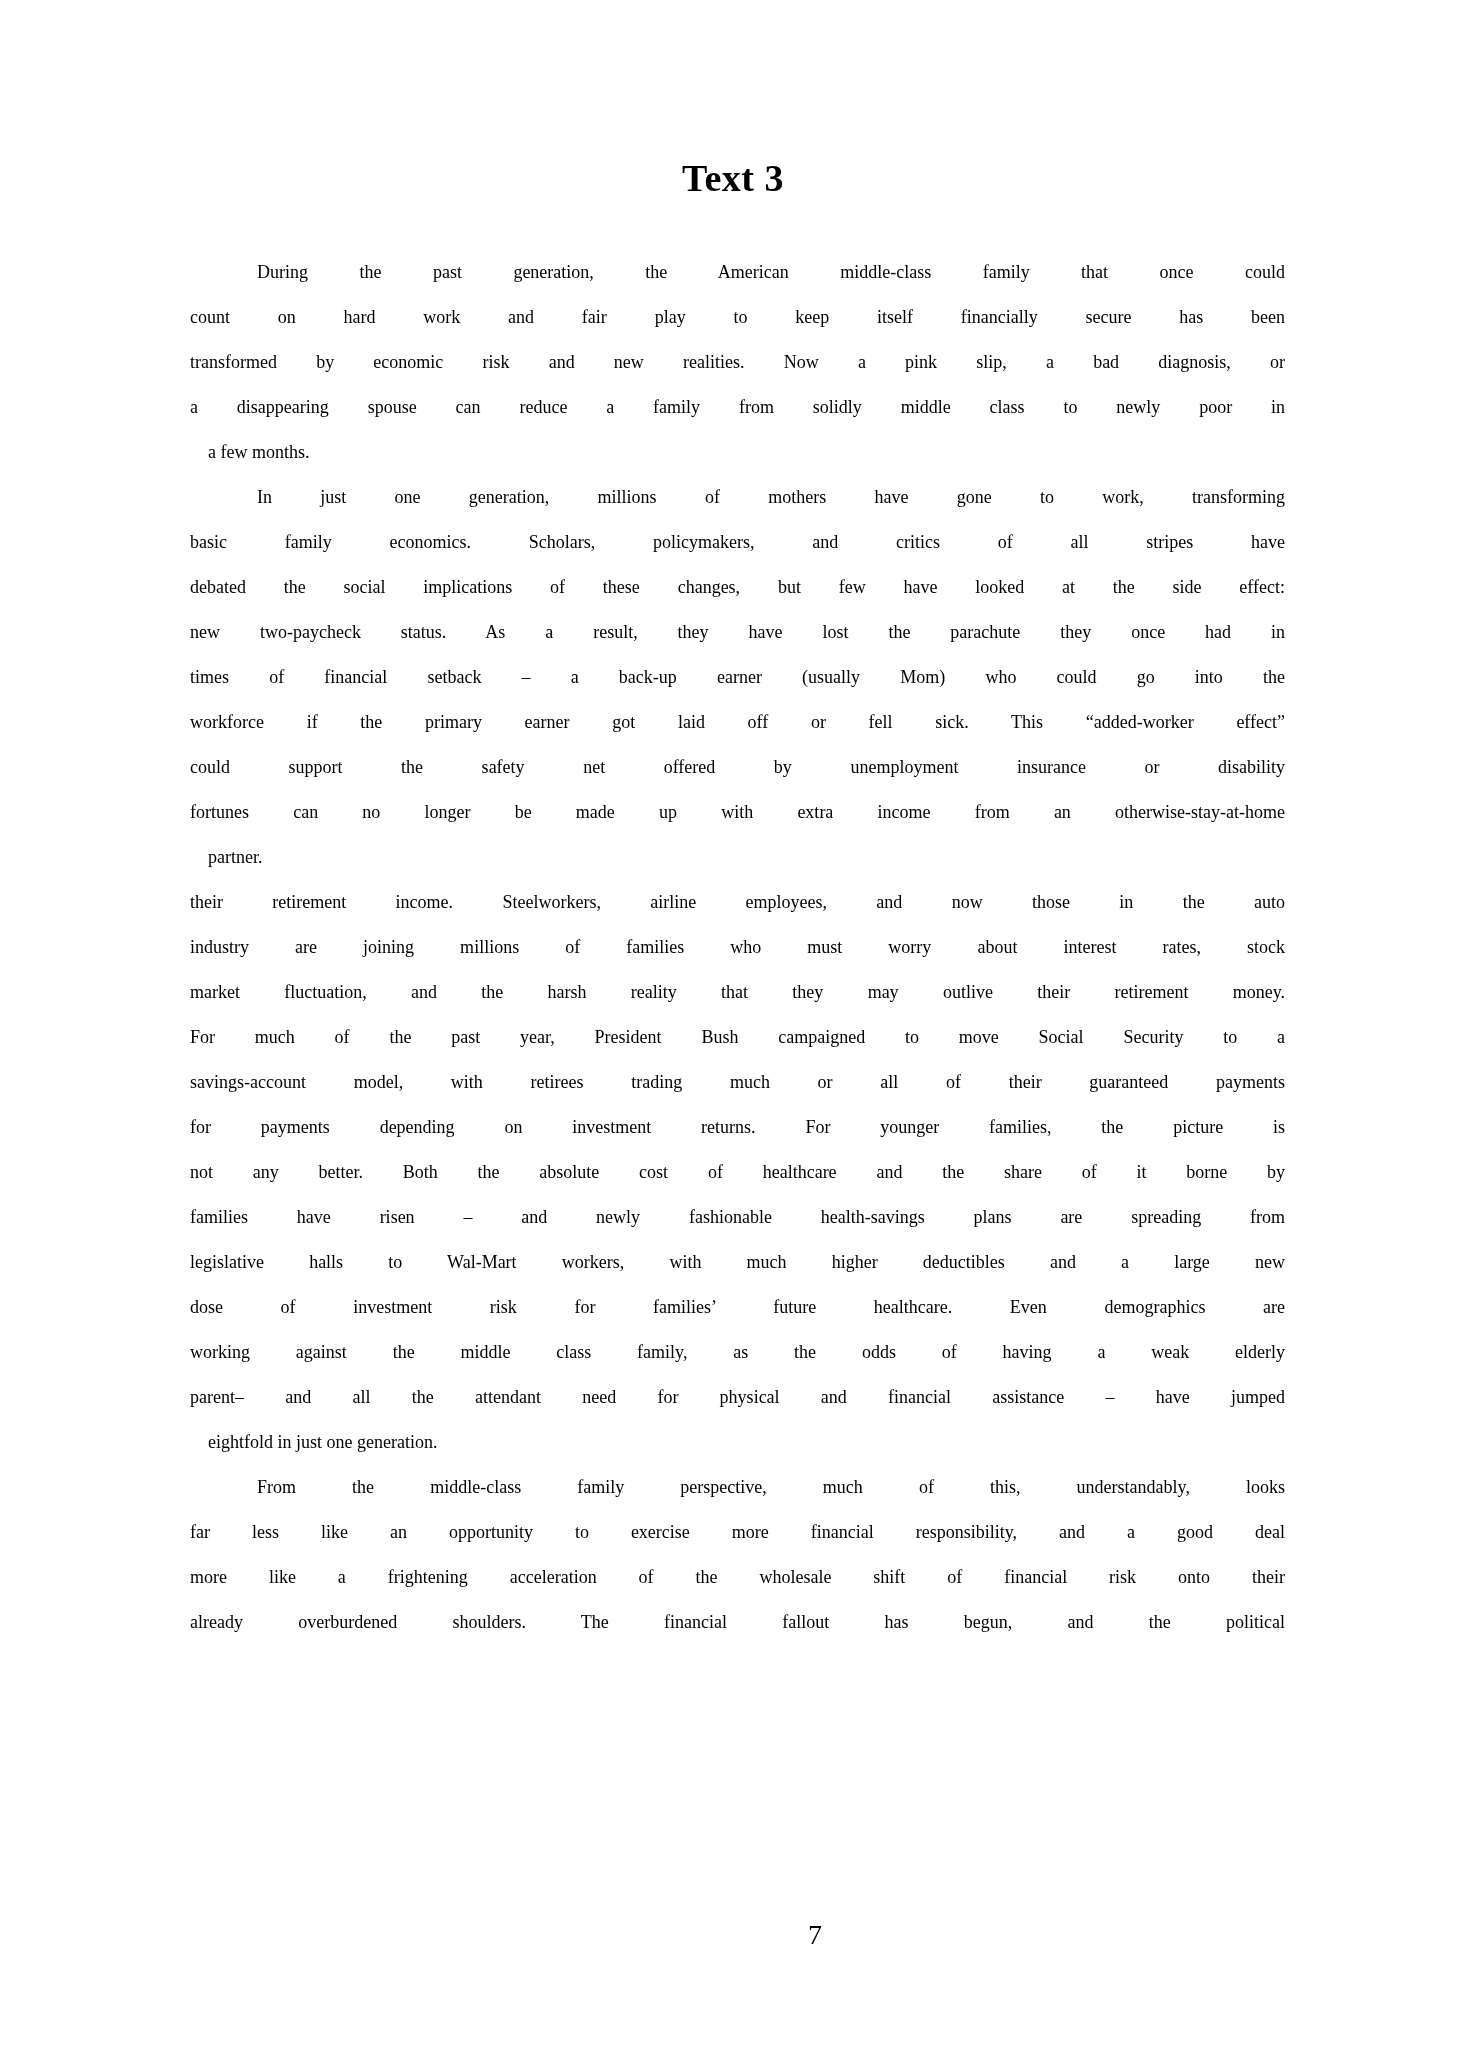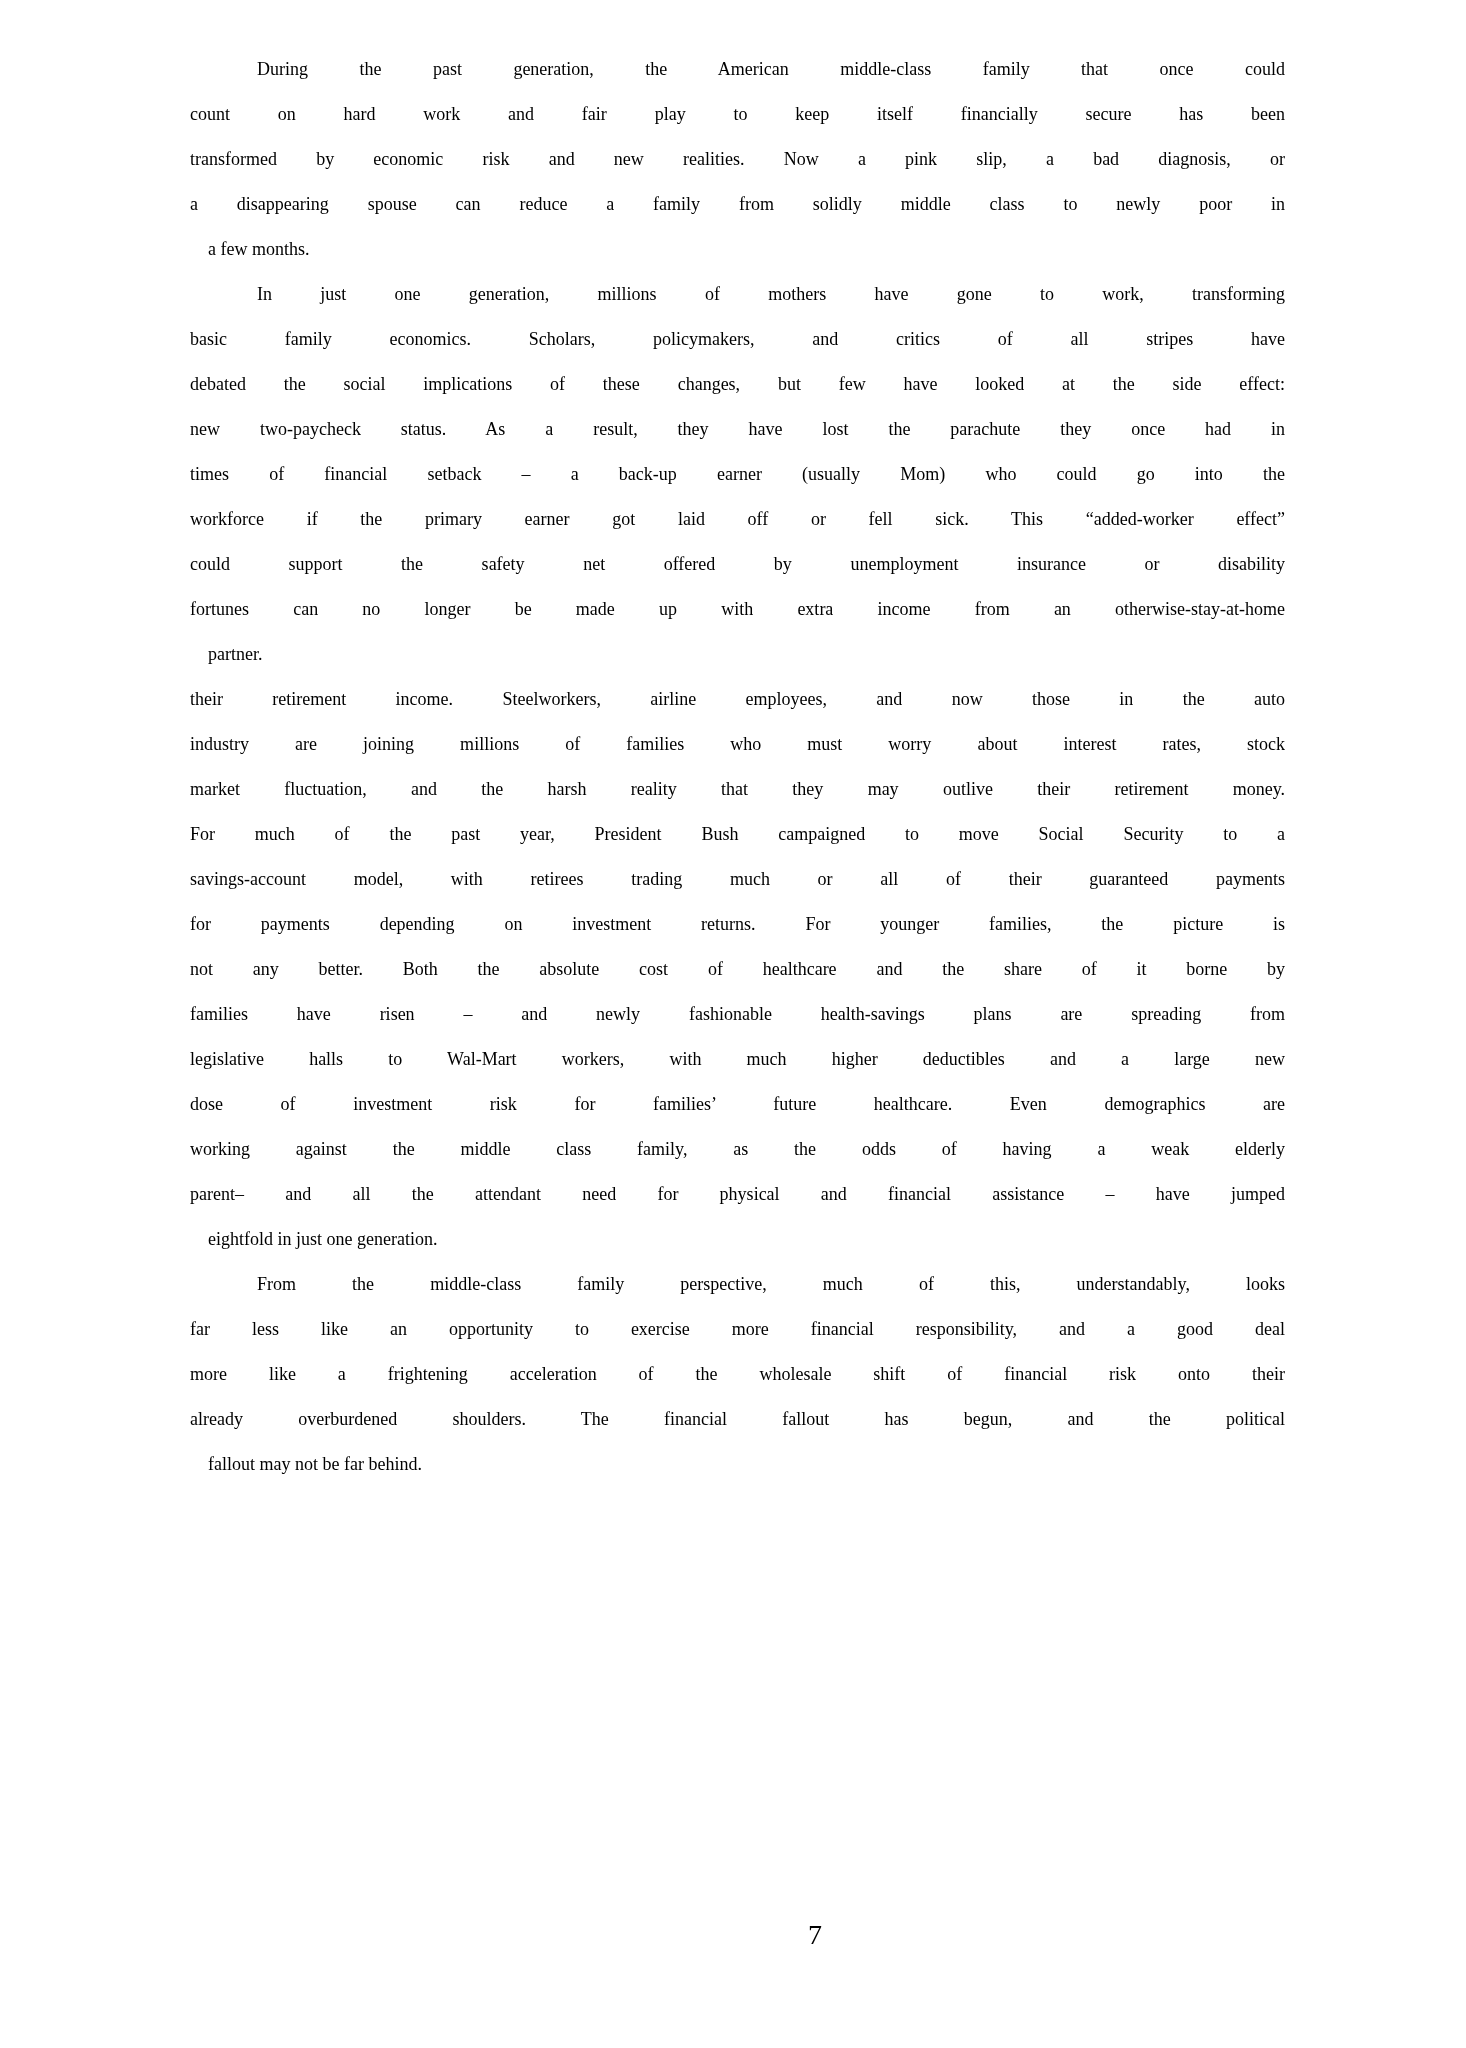--- a/index.html
+++ b/index.html
@@ -56,20 +56,21 @@
     left: 815px;
     transform: translateX(-50%);
     font-size: 28px;
     line-height: 45px;
   }
 </style>
 </head>
 <body>
 
 <div class="page">
+  <h1 class="title">Text 3</h1>
 
   <div class="body">
       <p class="para">
         <span class="line para-first">During the past generation, the American middle-class family that once could</span>
         <span class="line">count on hard work and fair play to keep itself financially secure has been</span>
         <span class="line">transformed by economic risk and new realities. Now a pink slip, a bad diagnosis, or</span>
         <span class="line">a disappearing spouse can reduce a family from solidly middle class to newly poor in</span>
         <span class="line para-last">a few months.</span>
       </p>
       <p class="para">
@@ -96,18 +97,17 @@
         <span class="line">dose of investment risk for families’ future healthcare. Even demographics are</span>
         <span class="line">working against the middle class family, as the odds of having a weak elderly</span>
         <span class="line">parent– and all the attendant need for physical and financial assistance – have jumped</span>
         <span class="line para-last">eightfold in just one generation.</span>
       </p>
       <p class="para">
         <span class="line para-first">From the middle-class family perspective, much of this, understandably, looks</span>
         <span class="line">far less like an opportunity to exercise more financial responsibility, and a good deal</span>
         <span class="line">more like a frightening acceleration of the wholesale shift of financial risk onto their</span>
         <span class="line">already overburdened shoulders. The financial fallout has begun, and the political</span>
-        <span class="line para-last">fallout may not be far behind.</span>
       </p>
     </div>
 
   <span class="pagenum">7</span>
 </div>
 
 </body></html>

